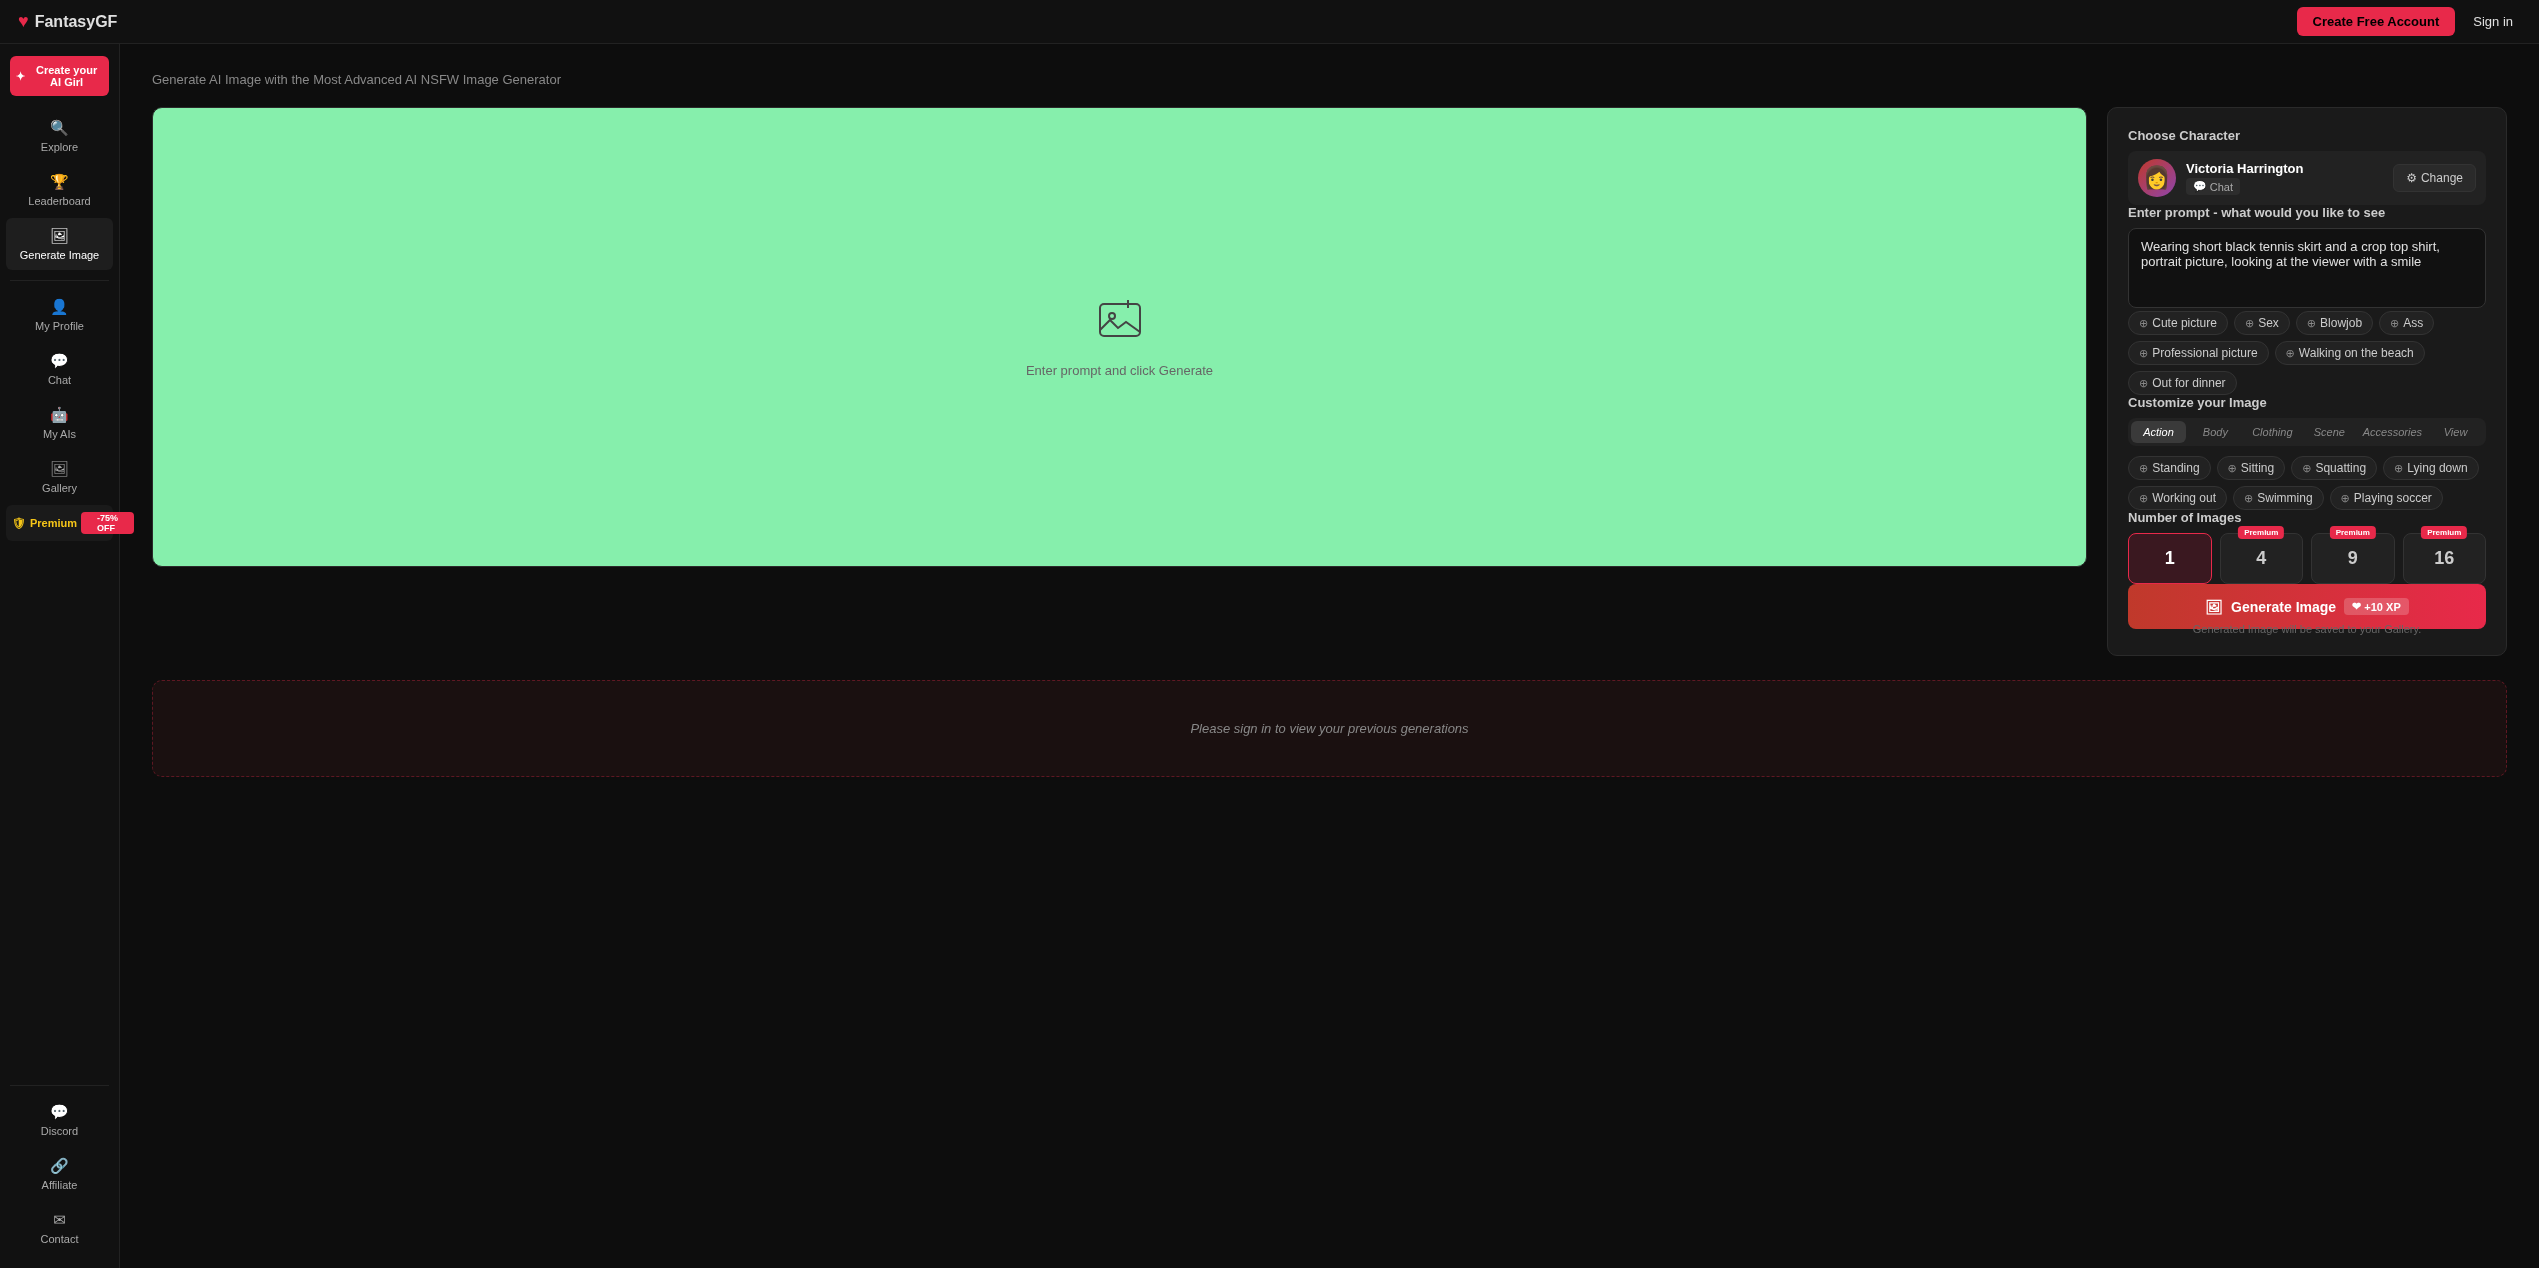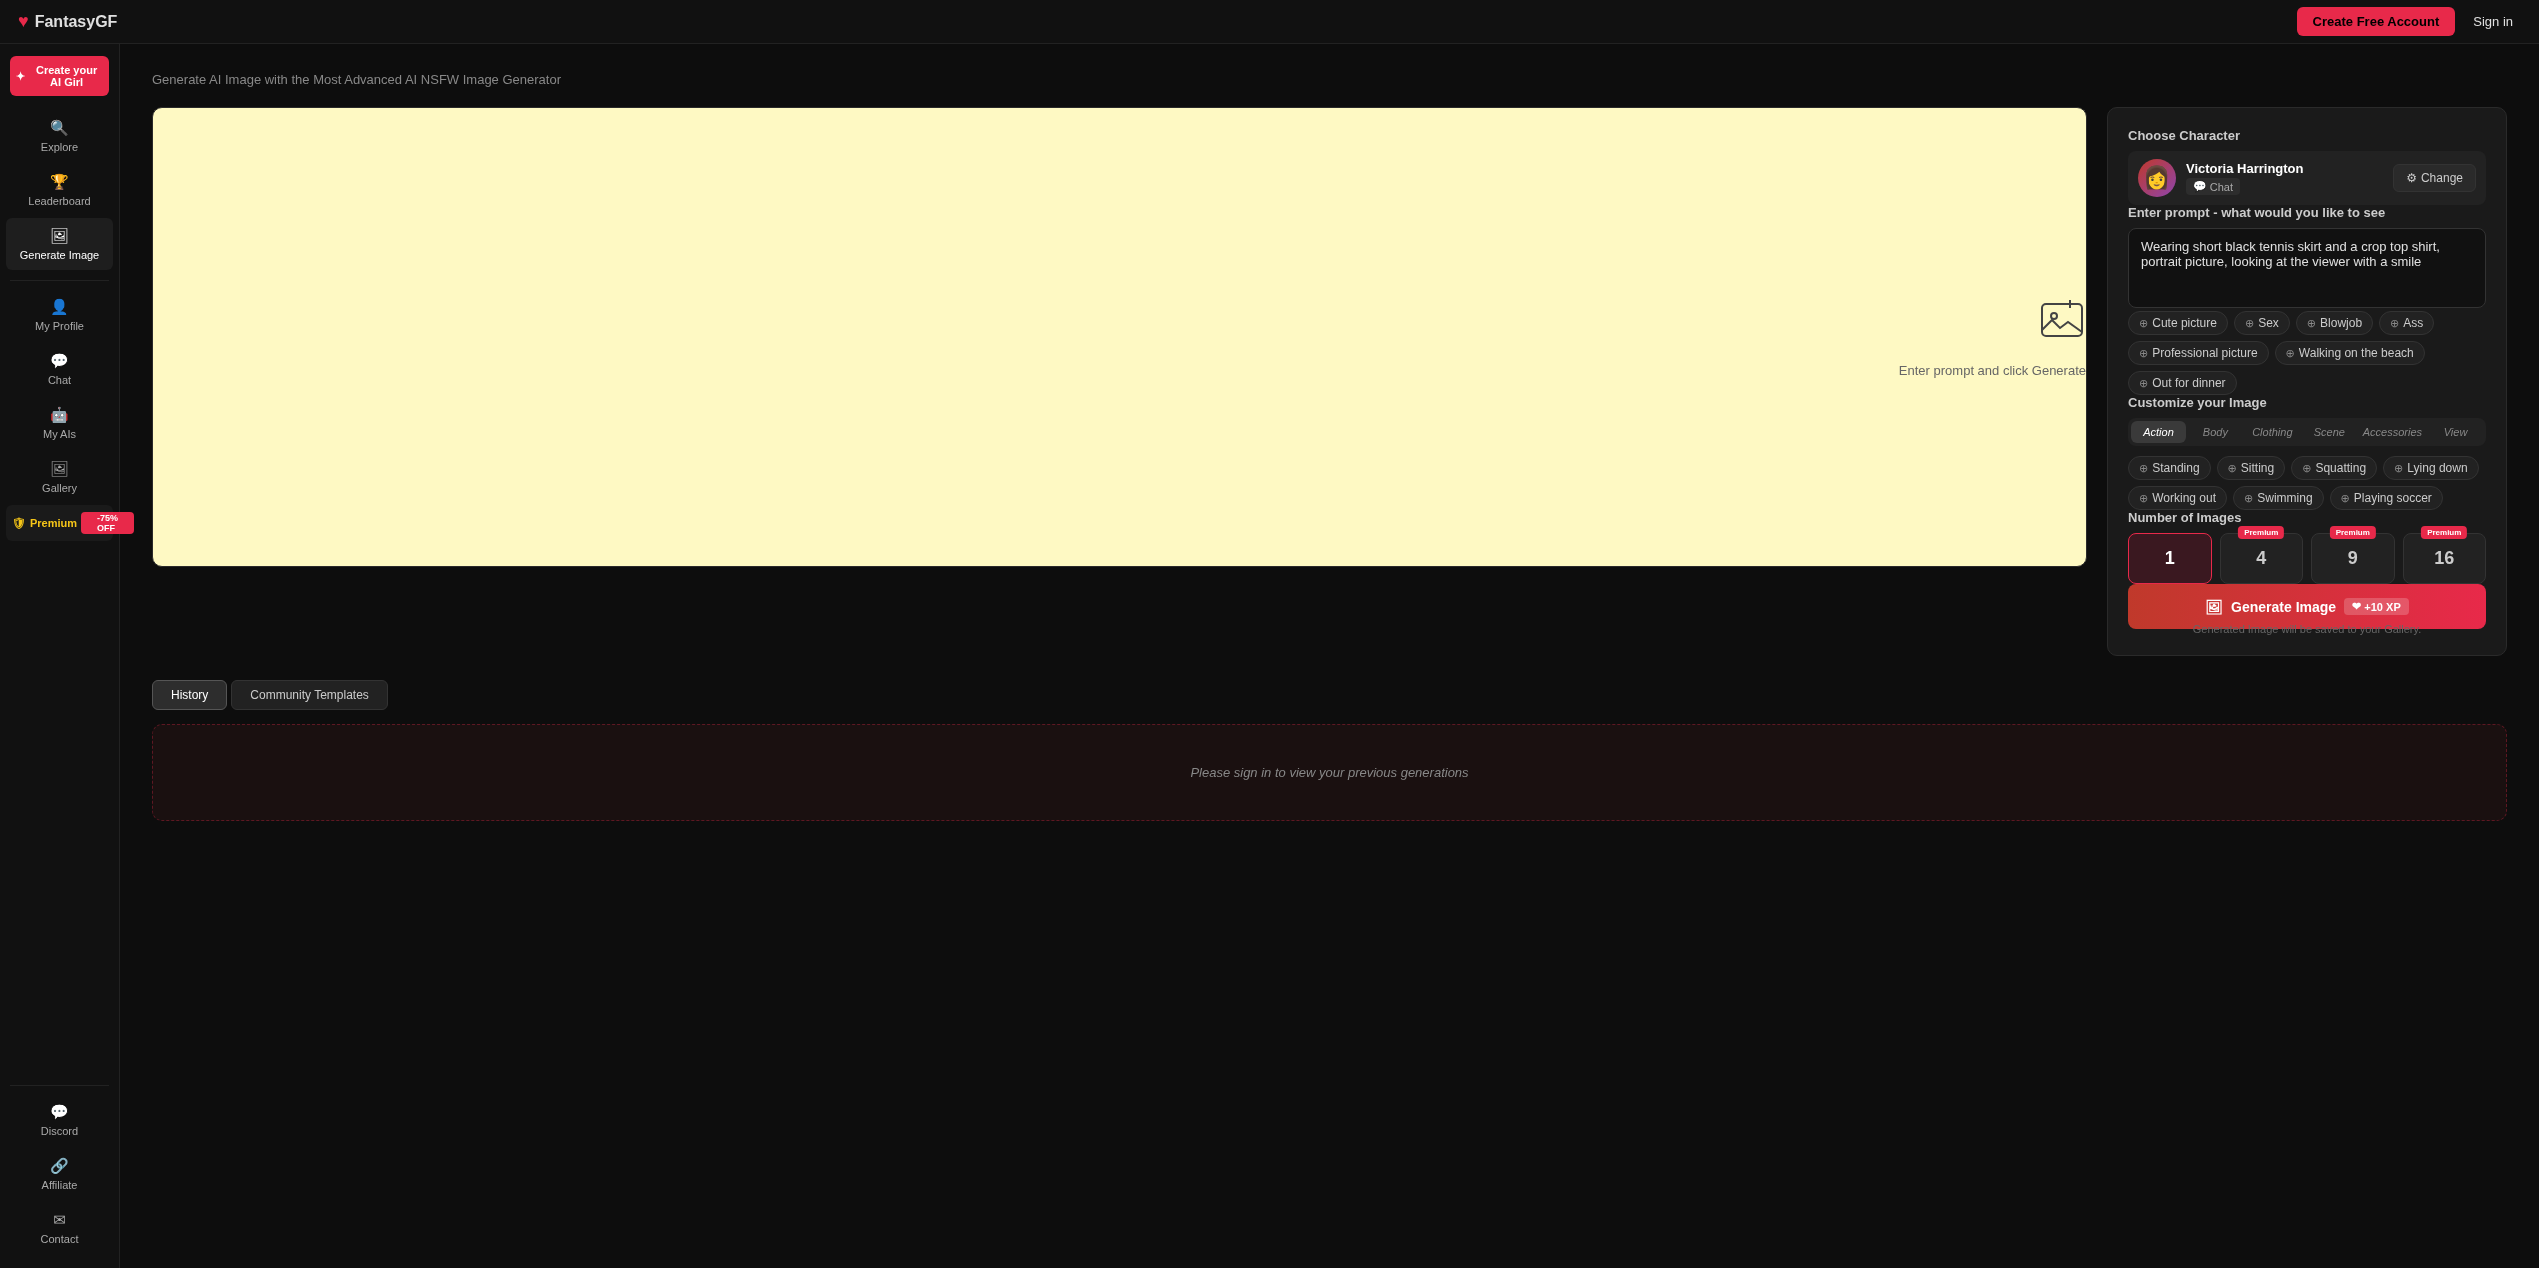--- a/index.html
+++ b/index.html
@@ -168,27 +168,27 @@
     
     .content-grid {
       display: flex;
       gap: 20px;
       align-items: flex-start;
     }
 
     
     .image-panel {
       flex: 1;
-      background: #fef9c3;
+      background: #86efac;
       border: 1px solid #2a2a2a;
       border-radius: 10px;
       min-height: 460px;
       display: flex;
       flex-direction: column;
-      align-items: flex-end;
+      align-items: center;
       justify-content: center;
       color: #555;
       gap: 10px;
     }
     .image-panel-icon { font-size: 36px; color: #444; }
     .image-panel-text { font-size: 13px; color: #666; }
 
     
     .control-panel {
       width: 400px;
@@ -620,22 +620,18 @@
             <span>❤</span>
             <span>+10 XP</span>
           </span>
         </button>
         <p class="gallery-note">Generated Image will be saved to your Gallery.</p>
 
       </div>
     </div>
 
     <div class="history-section">
-      <div class="history-tabs">
-        <button class="history-tab active">History</button>
-        <button class="history-tab">Community Templates</button>
-      </div>
       <div class="history-empty">
         <span>Please sign in to view your previous generations</span>
       </div>
     </div>
   </main>
 </div>
 
 </body></html>

